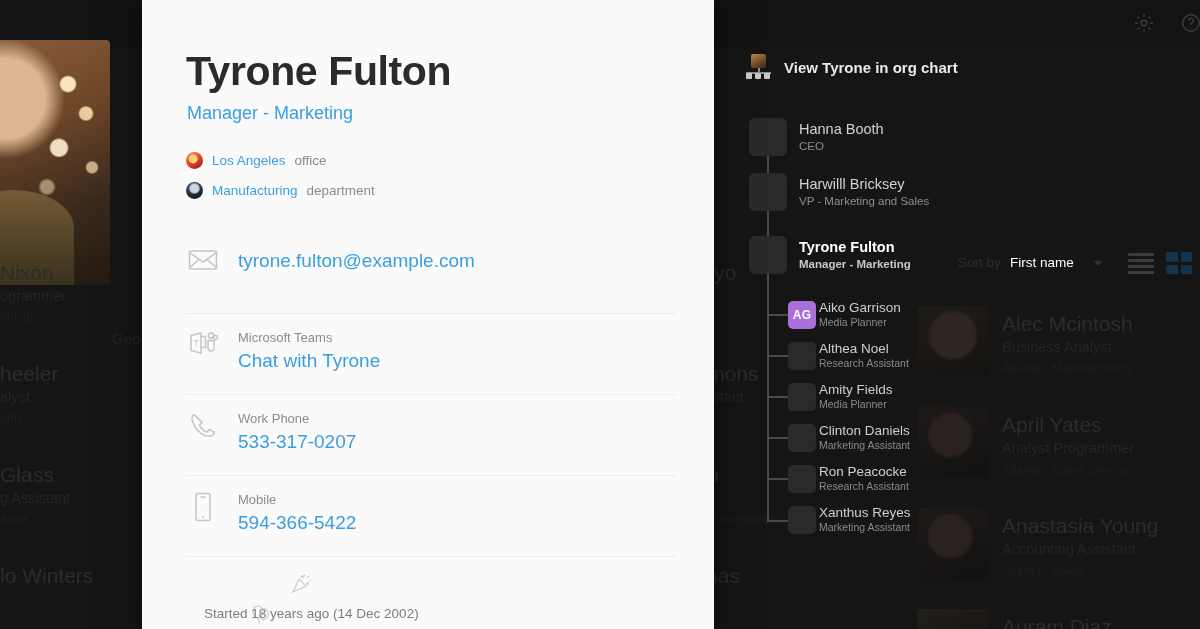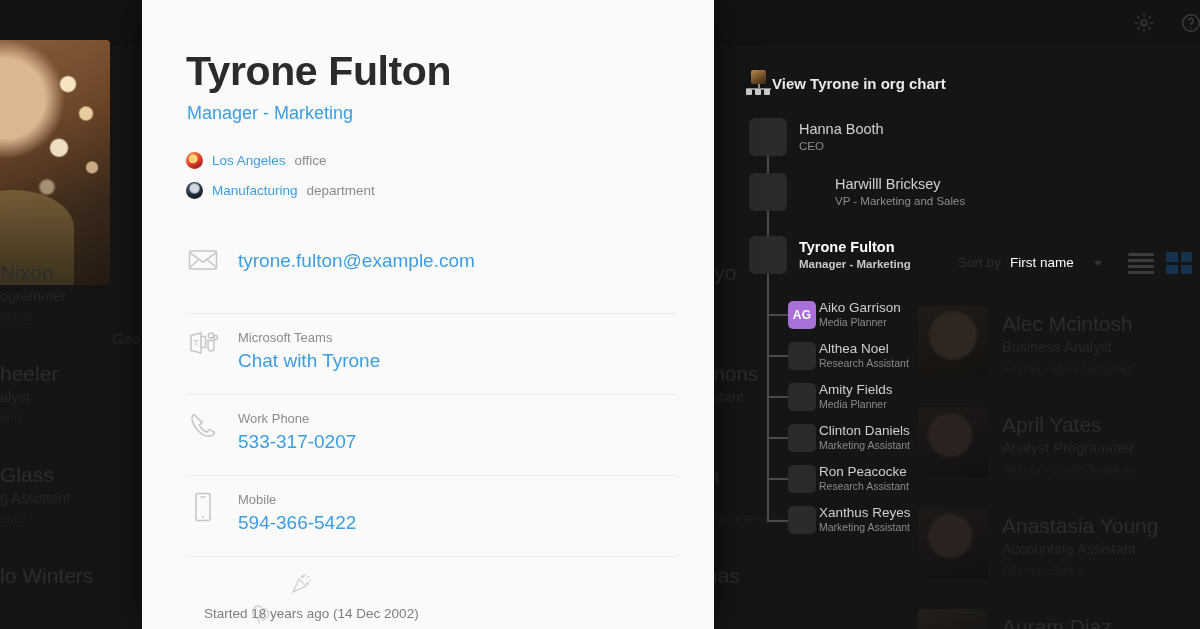--- a/index.html
+++ b/index.html
@@ -74,21 +74,21 @@
   }
   .hero-label{
     position:absolute; left:112px; top:330px; font-size:15px; color:#242424;
   }
 
   
   #orgrail{
     position:absolute; left:730px; top:46px; width:200px; height:583px;
   }
   .org-head{
-    position:absolute; left:14px; top:24px; display:flex; align-items:center; gap:0;
+    position:absolute; left:14px; top:8px; display:flex; align-items:center; gap:12px;
     white-space:nowrap;
     justify-content:flex-end;
   }
   .org-head .ocicon{ width:28px; height:26px; position:relative; flex:0 0 28px; }
   .org-head .ocicon .node{
     position:absolute; left:7px; top:0; width:15px; height:14px; border-radius:2px;
     background:linear-gradient(150deg,#c08a4e,#6d4a28 60%,#3a2a18);
   }
   .org-head .ocicon .stem{ position:absolute; left:14px; top:14px; width:1.5px; height:4px; background:#8e8e8e;}
   .org-head .ocicon .bar{ position:absolute; left:2px; top:18px; width:25px; height:1.5px; background:#8e8e8e;}
@@ -314,21 +314,21 @@
   <div class="connector" style="left:37px; top:110px; width:1.5px; height:155px;"></div>
 
   <div class="org-node" style="left:19px; top:72px;">
     <span class="av f-hanna"></span>
     <span class="meta">
       <span class="nm" style="display:block">Hanna Booth</span>
       <span class="rl" style="display:block">CEO</span>
     </span>
   </div>
 
-  <div class="org-node" style="left:19px; top:127px;gap:36px;">
+  <div class="org-node" style="left:19px; top:127px;">
     <span class="av f-harwill"></span>
     <span class="meta">
       <span class="nm" style="display:block">Harwilll Bricksey</span>
       <span class="rl" style="display:block">VP - Marketing and Sales</span>
     </span>
   </div>
 
   <div class="org-node current" style="left:19px; top:190px;">
     <span class="av f-tyrone"></span>
     <span class="meta">

